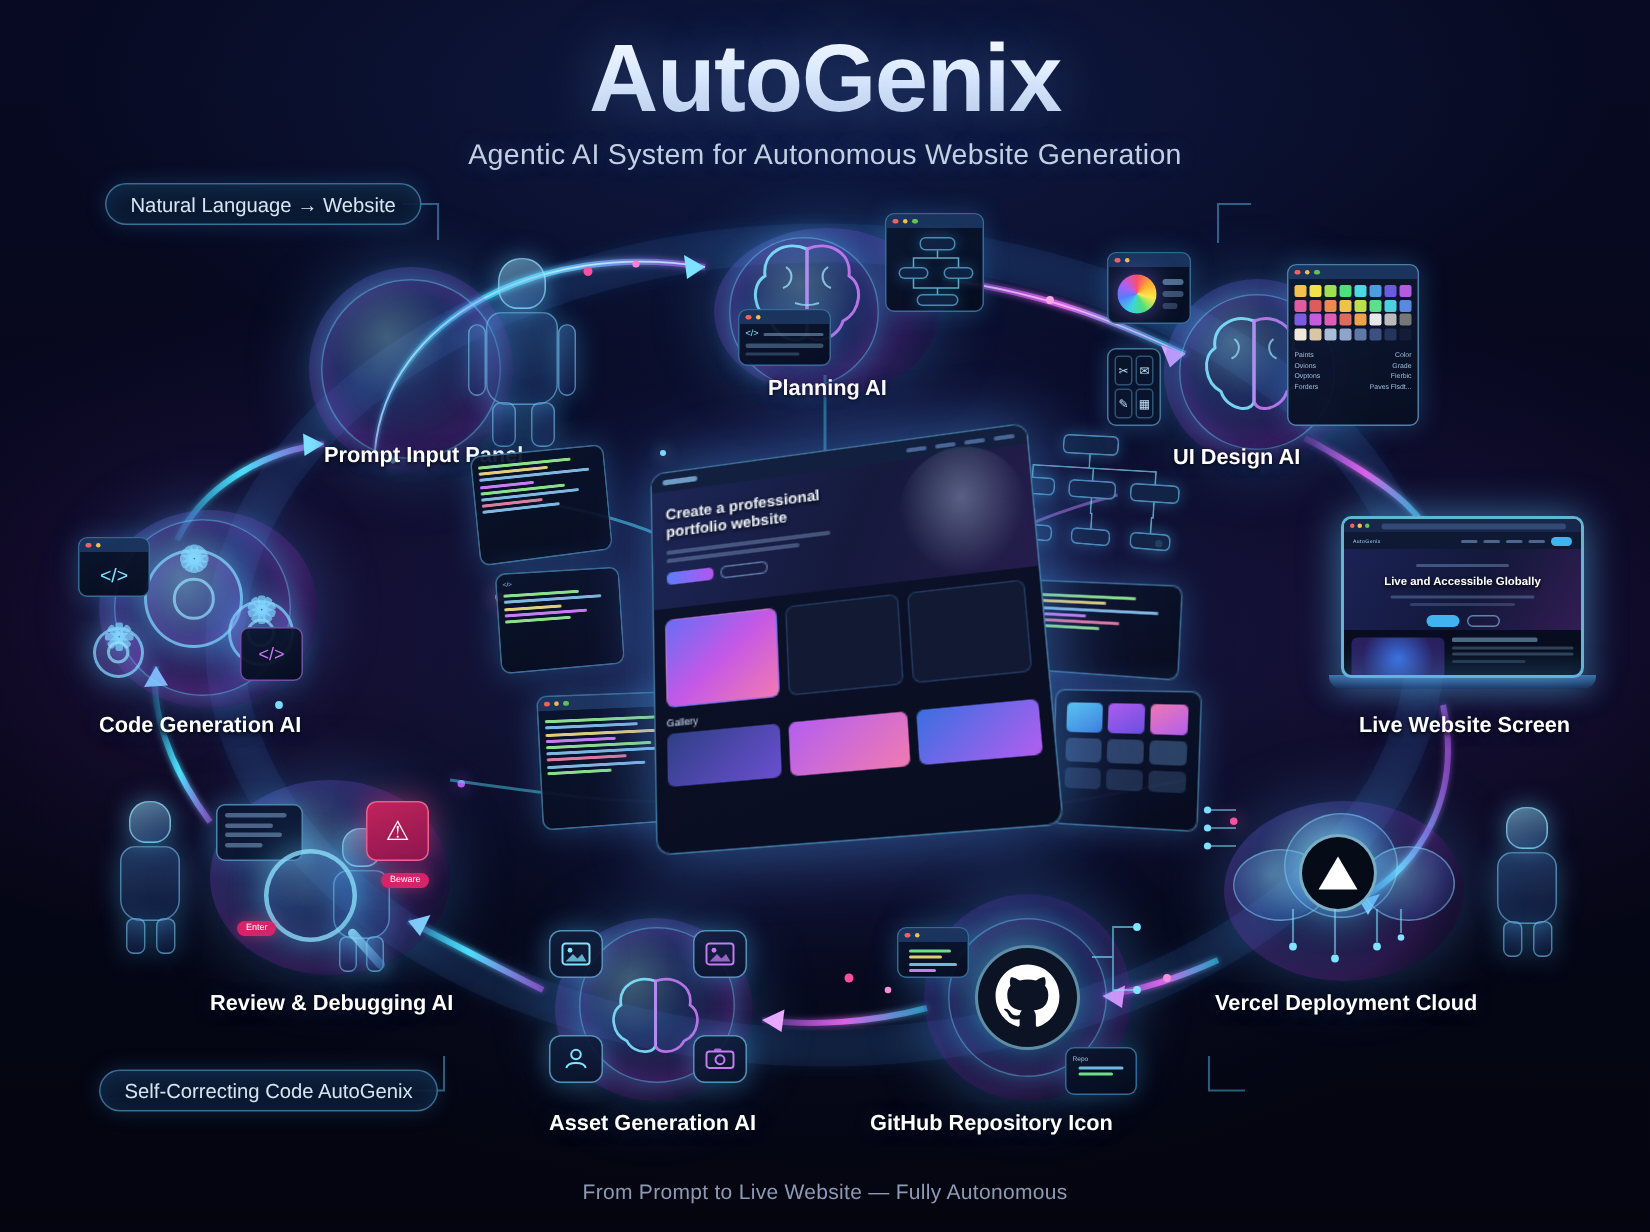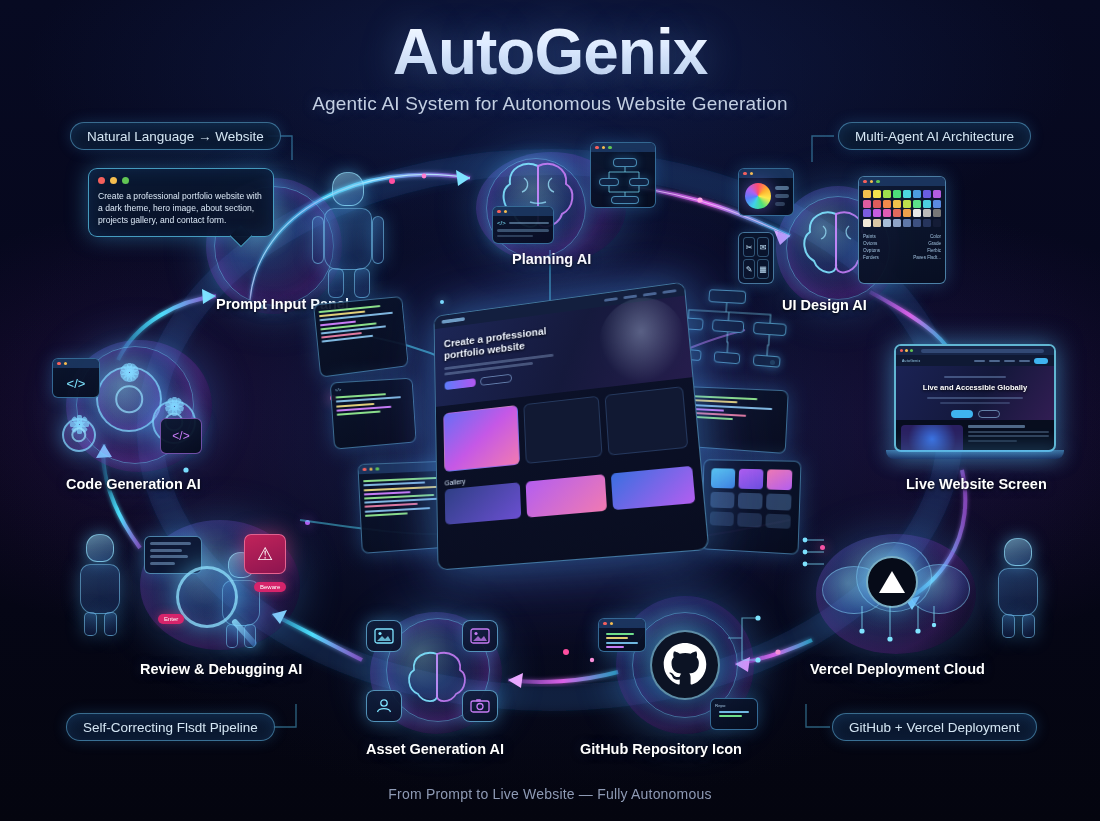--- a/index.html
+++ b/index.html
@@ -321,36 +321,25 @@
     <circle cx="778" cy="652" r="2.6" fill="#ff8fd8"></circle>
     <circle cx="186" cy="470" r="2.6" fill="#7fe4ff"></circle>
   </svg>
 
   <div class="title-wrap">
     <div class="main-title">AutoGenix</div>
     <div class="subtitle">Agentic AI System for Autonomous Website Generation</div>
   </div>
 
   <div class="pill" style="left:70px;top:122px;">Natural Language → Website</div>
-  <div class="pill" style="left:838px;top:122px;">Multi-Agent AI Architecture</div>
-  <div class="pill" style="left:66px;top:713px;">Self-Correcting Flsdt Pipeline</div>
-  <div class="pill" style="left:832px;top:713px;">GitHub + Vercel Deployment</div>
+  <div class="pill" style="left:66px;top:713px;">Self-Correcting Code AutoGenix</div>
 
   <div class="orb" style="left:206px;top:178px;width:136px;height:136px;"></div>
   <div class="orb-ring" style="left:214px;top:186px;width:120px;height:120px;"></div>
 
-  <div class="prompt-panel" style="left:88px;top:168px;">
-    <div class="dots">
-      <span class="dot" style="background:#f4605c"></span>
-      <span class="dot" style="background:#f5bd4f"></span>
-      <span class="dot" style="background:#61c554"></span>
-    </div>
-    <div class="prompt-text">Create a professional portfolio website with a dark theme, hero image, about section, projects gallery, and contact form.</div>
-    <div class="tail"></div>
-  </div>
 
   <div class="bot" style="left:312px;top:172px;width:76px;height:126px;">
     <div class="bot-head" style="left:20px;top:0;width:32px;height:34px;"></div>
     <div class="bot-body" style="left:12px;top:36px;width:48px;height:62px;"></div>
     <div class="bot-body" style="left:0px;top:44px;width:12px;height:48px;border-radius:6px;"></div>
     <div class="bot-body" style="left:60px;top:44px;width:12px;height:48px;border-radius:6px;"></div>
     <div class="bot-body" style="left:16px;top:96px;width:16px;height:30px;border-radius:6px;"></div>
     <div class="bot-body" style="left:42px;top:96px;width:16px;height:30px;border-radius:6px;"></div>
   </div>
   <div class="node-label" style="left:216px;top:296px;">Prompt Input Panel</div>

